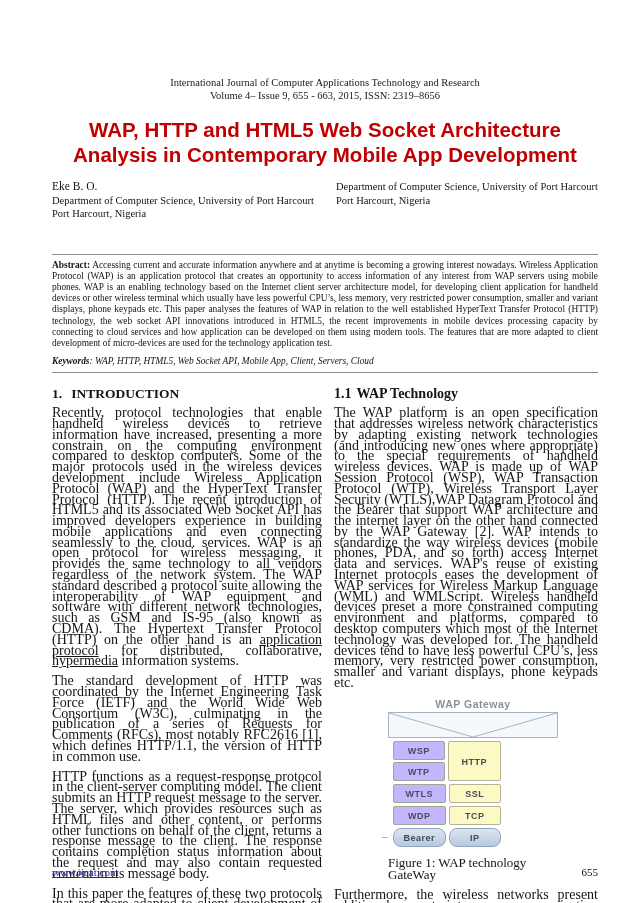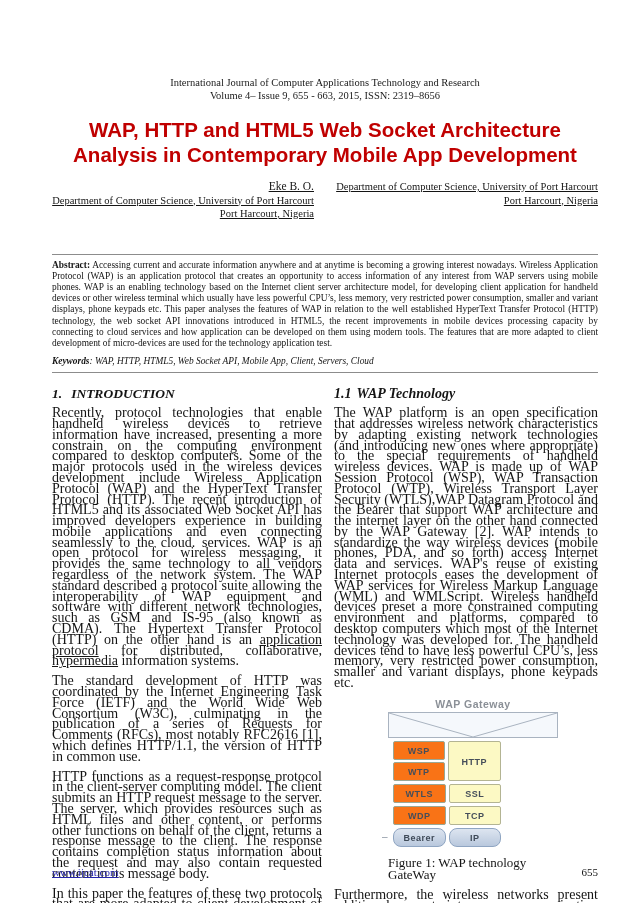--- a/index.html
+++ b/index.html
@@ -19,37 +19,37 @@
   .ptitle{
     margin-top:15px;
     text-align:center;
     font-family:"Liberation Sans", sans-serif;
     font-weight:bold;
     font-size:20.5px;
     line-height:25px;
   }
   
   .authors{display:flex;justify-content:space-between;margin-top:13px;}
-  .author{width:262px;text-align:right;font-size:10.5px;line-height:13.5px;text-decoration:underline;}
+  .author{width:262px;text-align:left;font-size:10.5px;line-height:13.5px;}
   .author .aname{font-size:11.5px;}
   
   .rule{border:none;border-top:1px solid #8c8c8c;margin:0;}
   .rule1{margin-top:33px;}
   .rule2{margin-top:5px;}
   
   .abstract{margin-top:5px;font-size:9.4px;line-height:11.2px;text-align:justify;}
   .abstract b, .keywords b{font-weight:bold;}
   .keywords{margin-top:7px;font-size:9.4px;line-height:11px;font-style:italic;}
   
   .columns{display:flex;margin-top:13px;align-items:flex-start;}
   .col-left{width:270px;margin-right:12px;}
   .col-right{width:264px;}
   h2.sec{
     font-size:13.5px;line-height:16px;margin:0 0 6px 0;
-    font-weight:bold;font-family:"Liberation Serif", serif;font-style:italic;
+    font-weight:bold;font-family:"Liberation Serif", serif;
   }
   h2.sec .secno{margin-right:9px;}
   h2.sec2{font-size:14px;}
   h2.sec2 .secno{margin-right:5px;}
   .col p{margin:0 0 9px 0;font-size:14px;line-height:10.8px;text-align:justify;}
   .ulink{text-decoration:underline;}
   
   .figure{margin-top:4px;margin-left:54px;width:170px;}
   .fig-title{
     text-align:center;font-family:"Liberation Sans", sans-serif;
@@ -59,21 +59,21 @@
   .fig-flap{
     position:relative;height:24px;border:1px solid #a9b3c0;background:#f5f8fc;
   }
   .fig-flap svg{position:absolute;left:0;top:0;width:100%;height:100%;}
   .stacks{position:relative;margin-left:5px;width:108px;}
   .fig-row{display:flex;gap:3px;margin-top:3px;position:relative;}
   .fbox{
     flex:1;height:19px;line-height:19px;text-align:center;
     font-family:"Liberation Sans", sans-serif;font-weight:bold;font-size:9px;
     color:#454e5a;letter-spacing:.5px;
-    border:1px solid #9aa895;border-radius:2px;background:#f97316;
+    border:1px solid #9aa895;border-radius:2px;background:#c4b5fd;
     box-sizing:border-box;
   }
   .substack{flex:1;display:flex;flex-direction:column;gap:2px;}
   .substack .fbox{flex:none;}
   .fbox.tall{height:40px;line-height:40px;}
   .fbox.yellow{background:#fcf9c4;border-color:#b3b493;}
   .fbox.blue{
     background:linear-gradient(#dde5f0,#b9c8dd);
     border-color:#8fa5c2;border-radius:8px;color:#3f4a58;
   }

